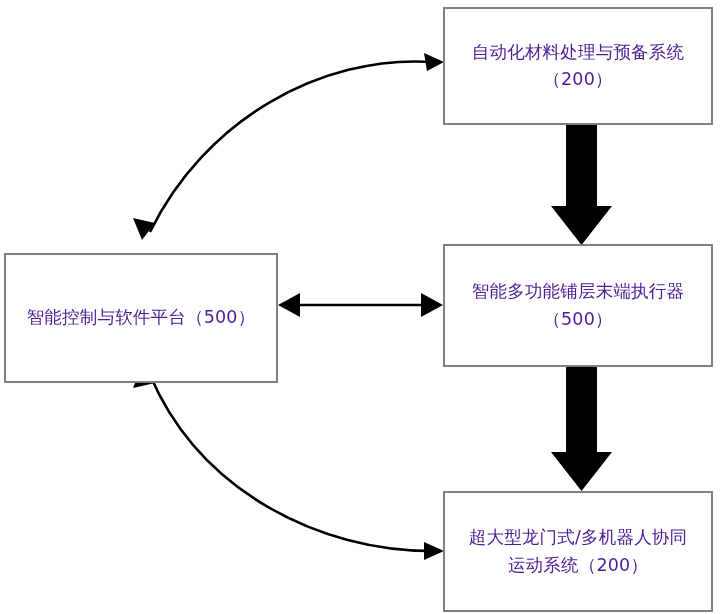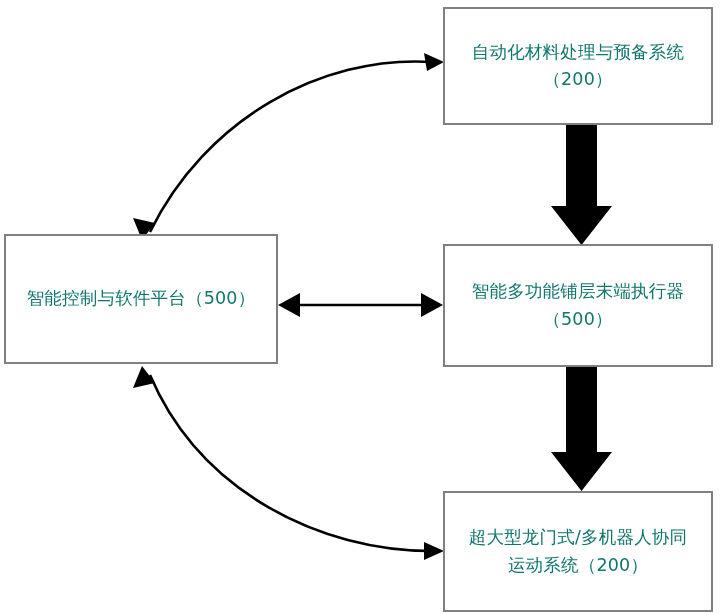--- a/index.html
+++ b/index.html
@@ -24,29 +24,29 @@
     border: 2px solid #808080;
     background: #ffffff;
     display: flex;
     align-items: center;
     justify-content: center;
     text-align: center;
   }
   .node-label {
     font-size: 17.5px;
     line-height: 1.55;
-    color: #0f766e;
+    color: #4c1d95;
     letter-spacing: 0.2px;
     padding: 0 10px;
     white-space: pre-line;
   }
   #node-200 { left: 443px; top: 7px;   width: 270px; height: 118px; }
   #node-300 { left: 443px; top: 244px; width: 270px; height: 123px; }
   #node-400 { left: 443px; top: 491px; width: 270px; height: 121px; }
-  #node-500 { left: 4px;   top: 234px; width: 274px; height: 130px; }
+  #node-500 { left: 4px;   top: 253px; width: 274px; height: 130px; }
 
   #edge-layer {
     position: absolute;
     left: 0;
     top: 0;
     width: 722px;
     height: 614px;
     pointer-events: none;
   }
   .thin-edge {

